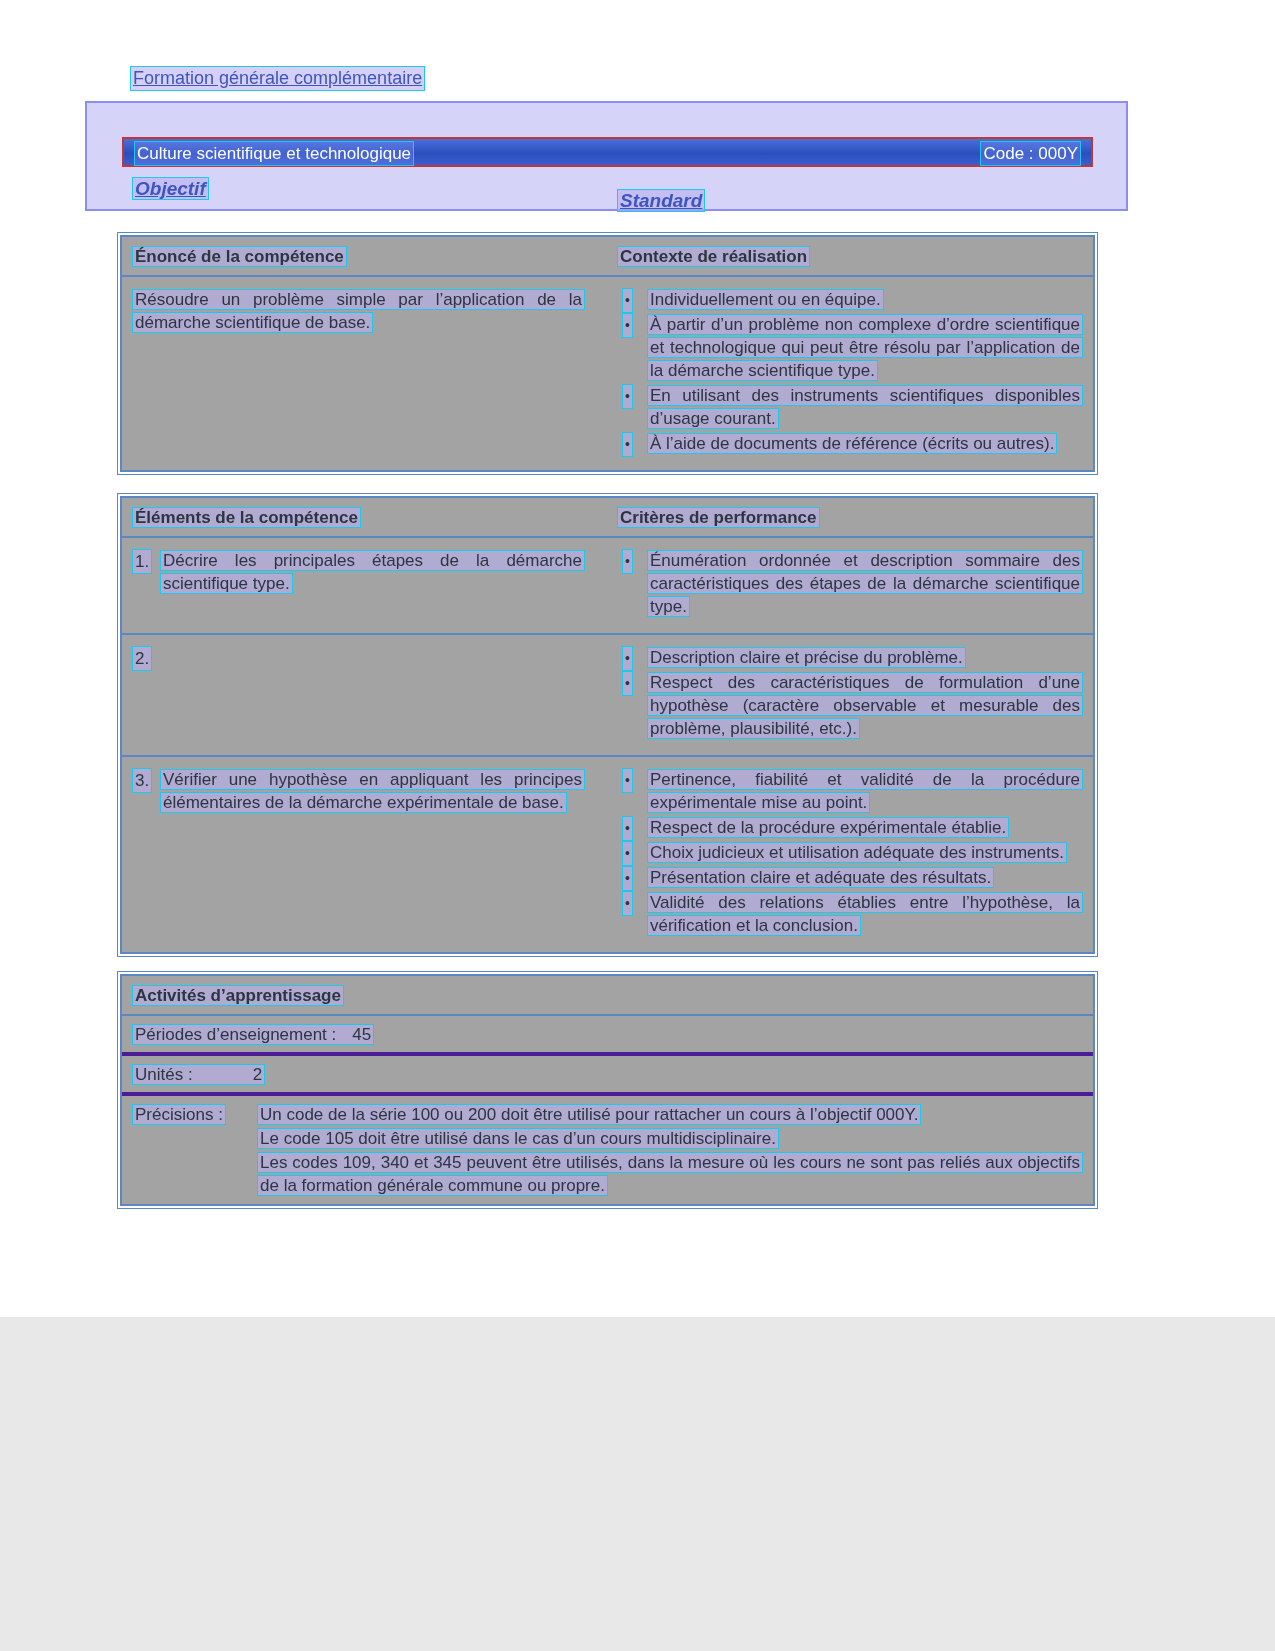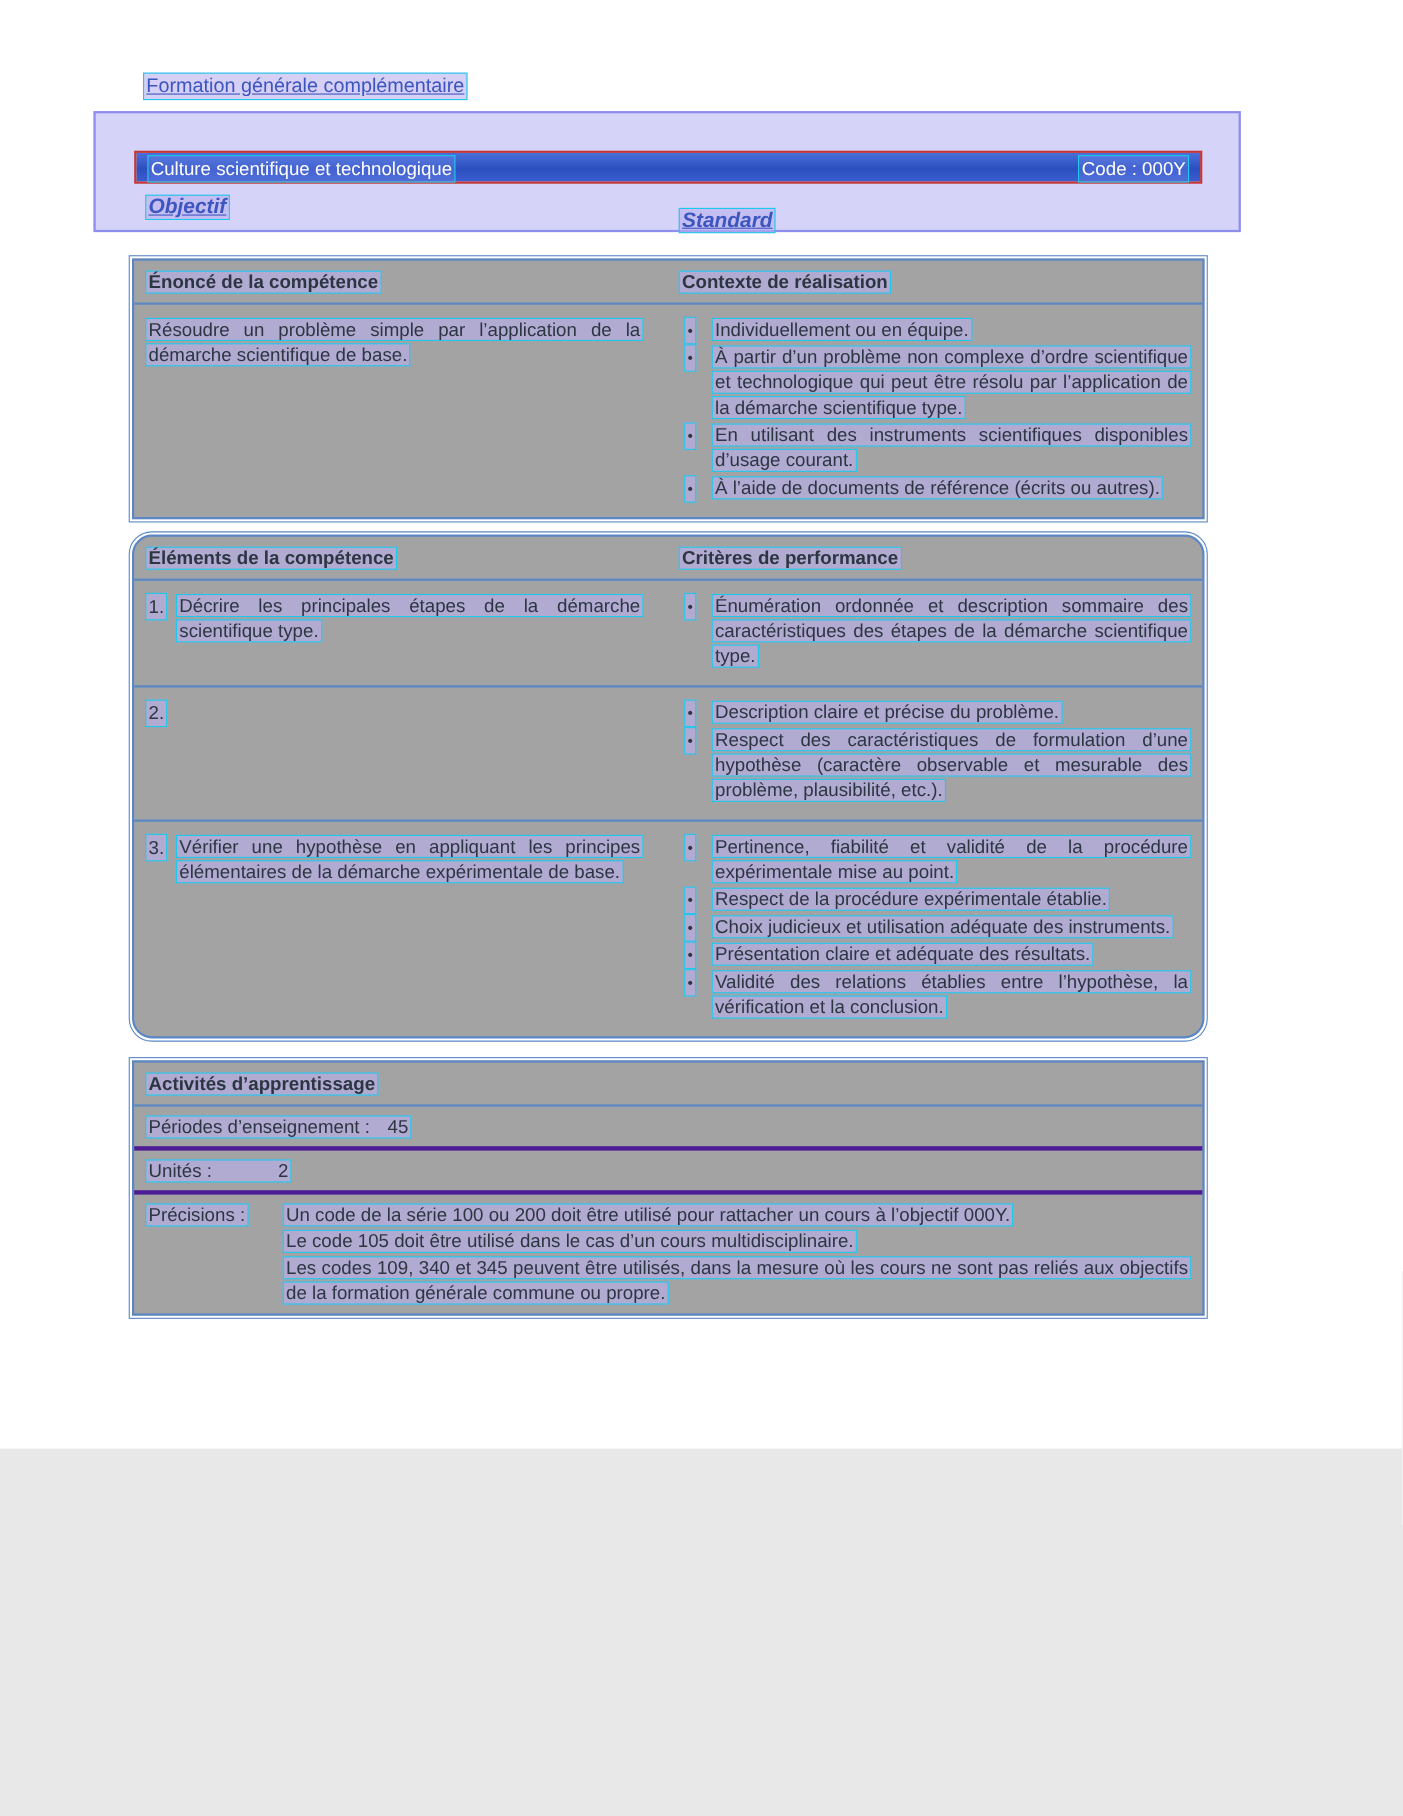--- a/index.html
+++ b/index.html
@@ -132,21 +132,21 @@
             </li>
             <li>
               <span class="bullet-marker hl">•</span>
               <span class="hl">À l’aide de documents de référence (écrits ou autres).</span>
             </li>
           </ul>
         </div>
       </div>
     </div>
 
-    <div class="tbl" style="margin-top:14px;border-radius:18px;">
+    <div class="tbl" style="margin-top:24px;">
       <div class="tbl-head">
         <div class="lcol"><span class="hl">Éléments de la compétence</span></div>
         <div class="rcol"><span class="hl">Critères de performance</span></div>
       </div>
 
       <div class="tbl-row">
         <div class="lcell numbered">
           <span class="rownum hl">1.</span>
           <span class="hl">Décrire les principales étapes de la démarche scientifique type.</span>
         </div>

